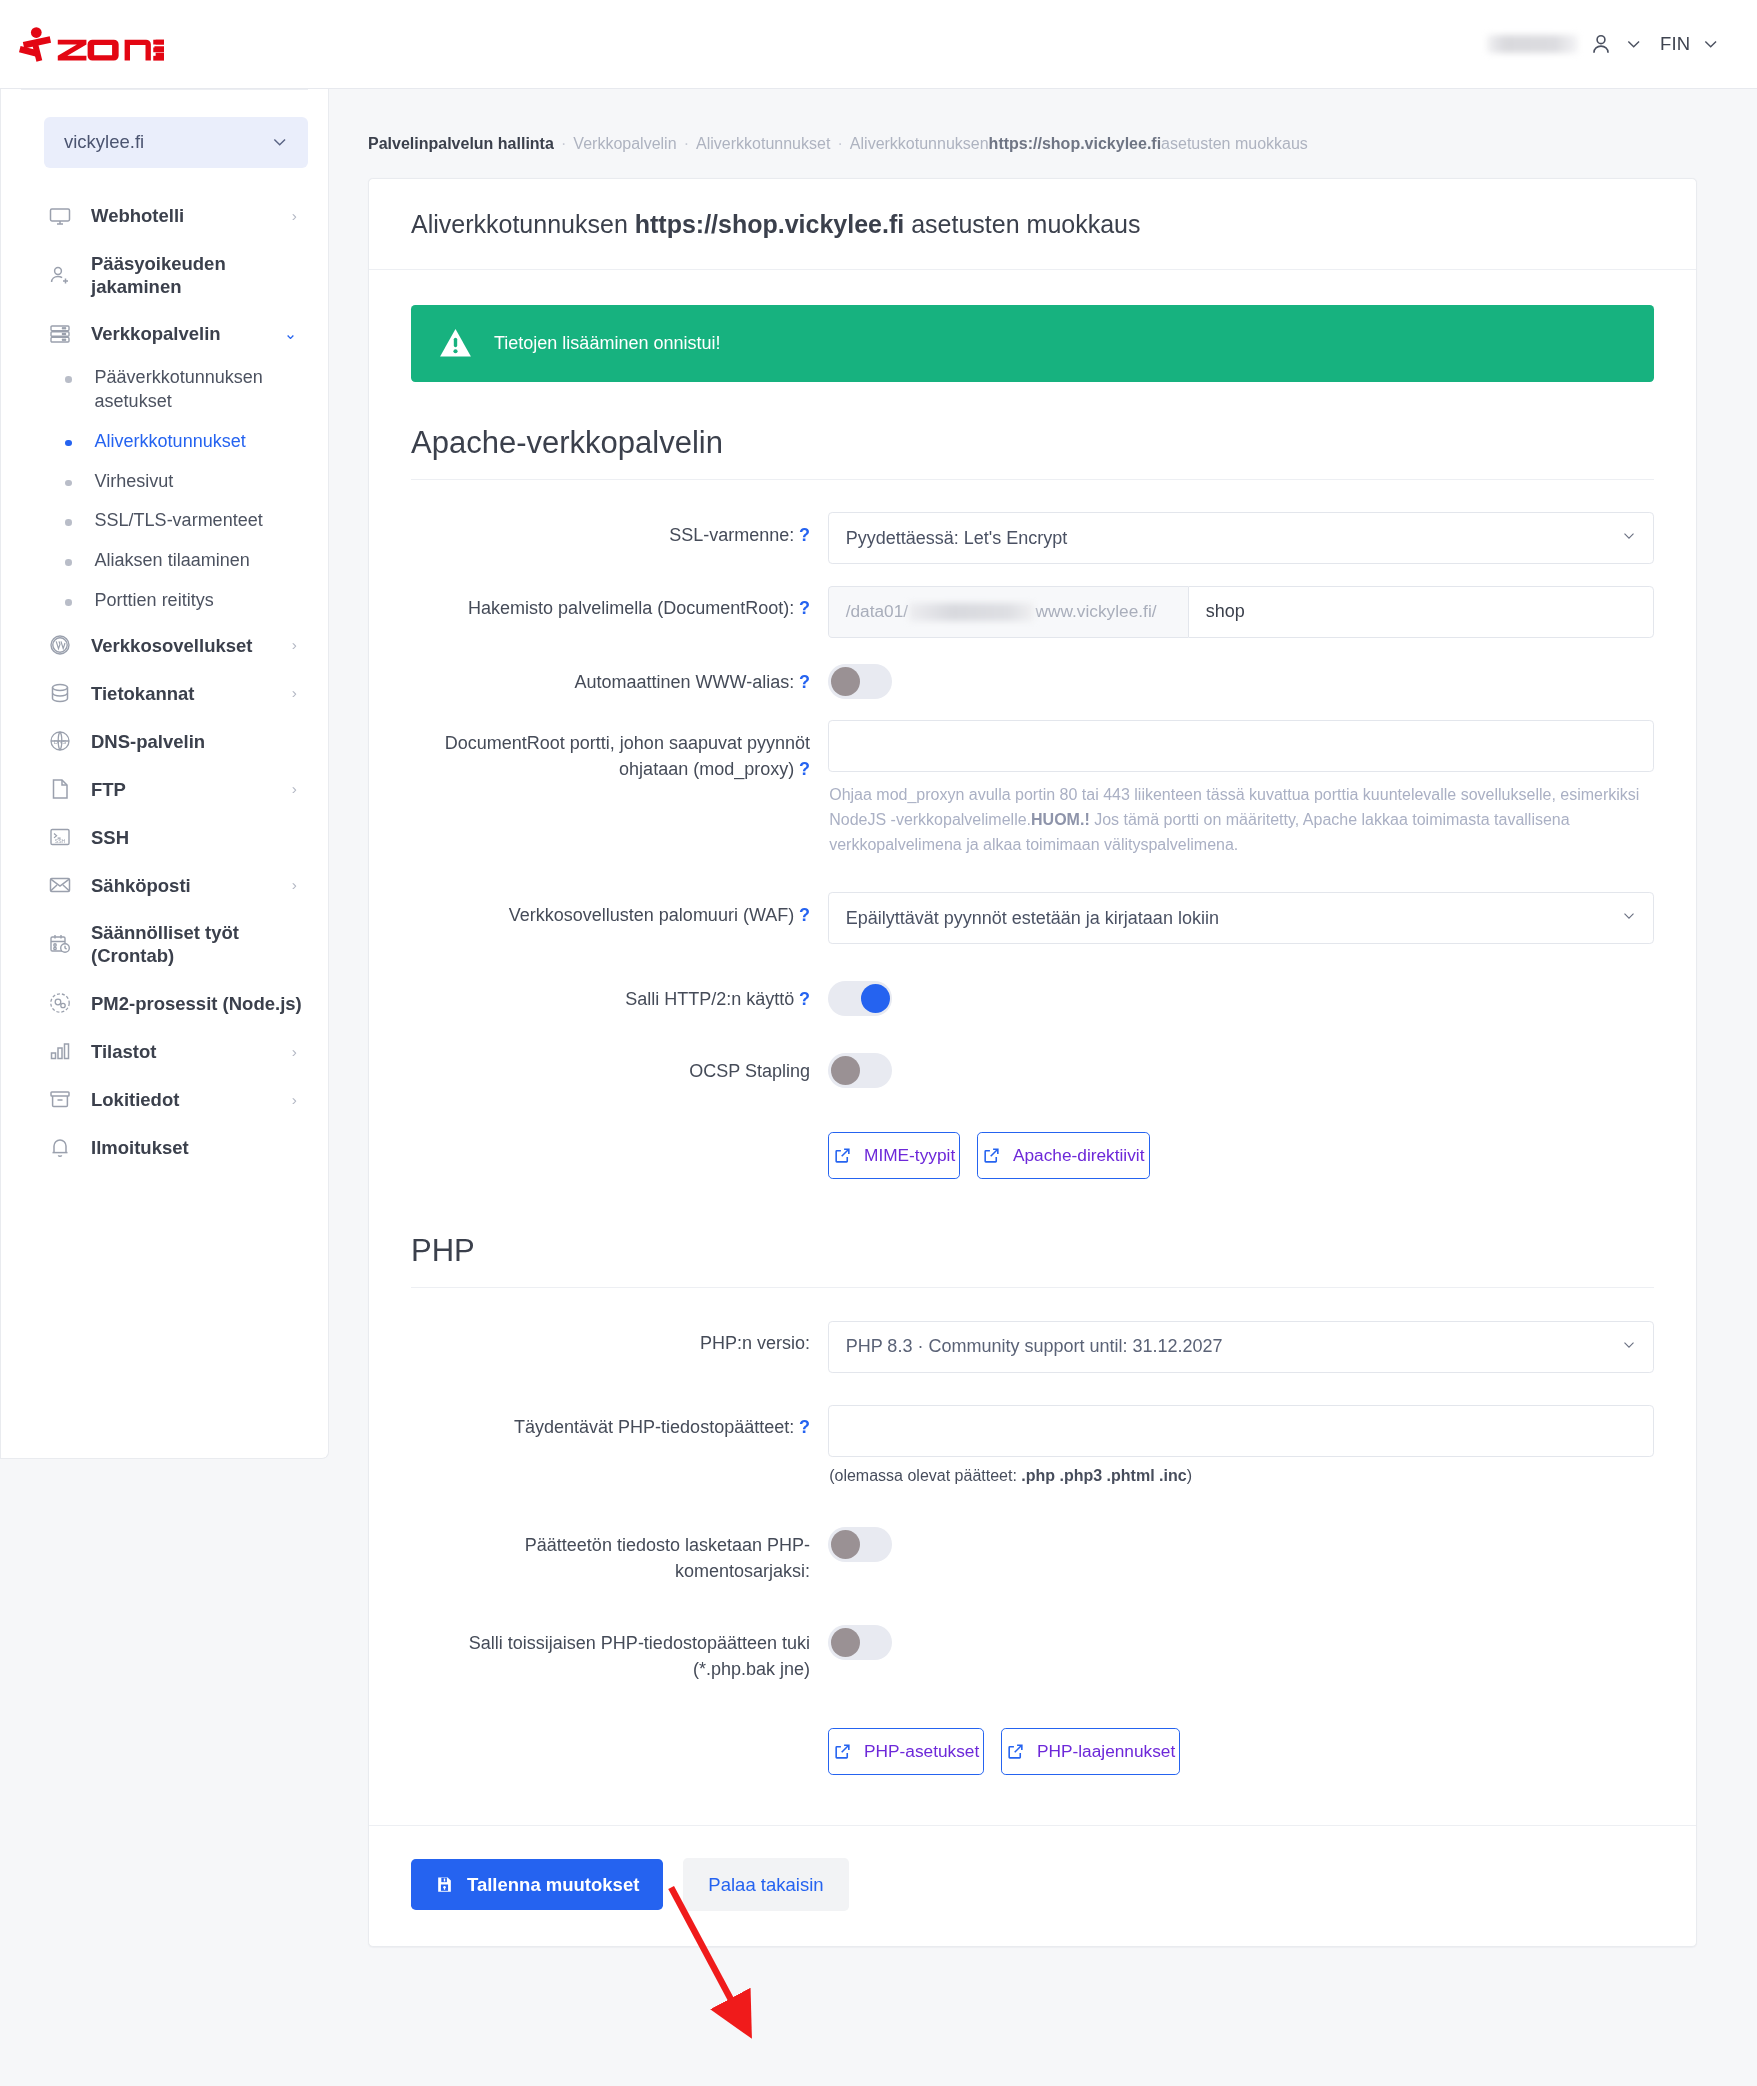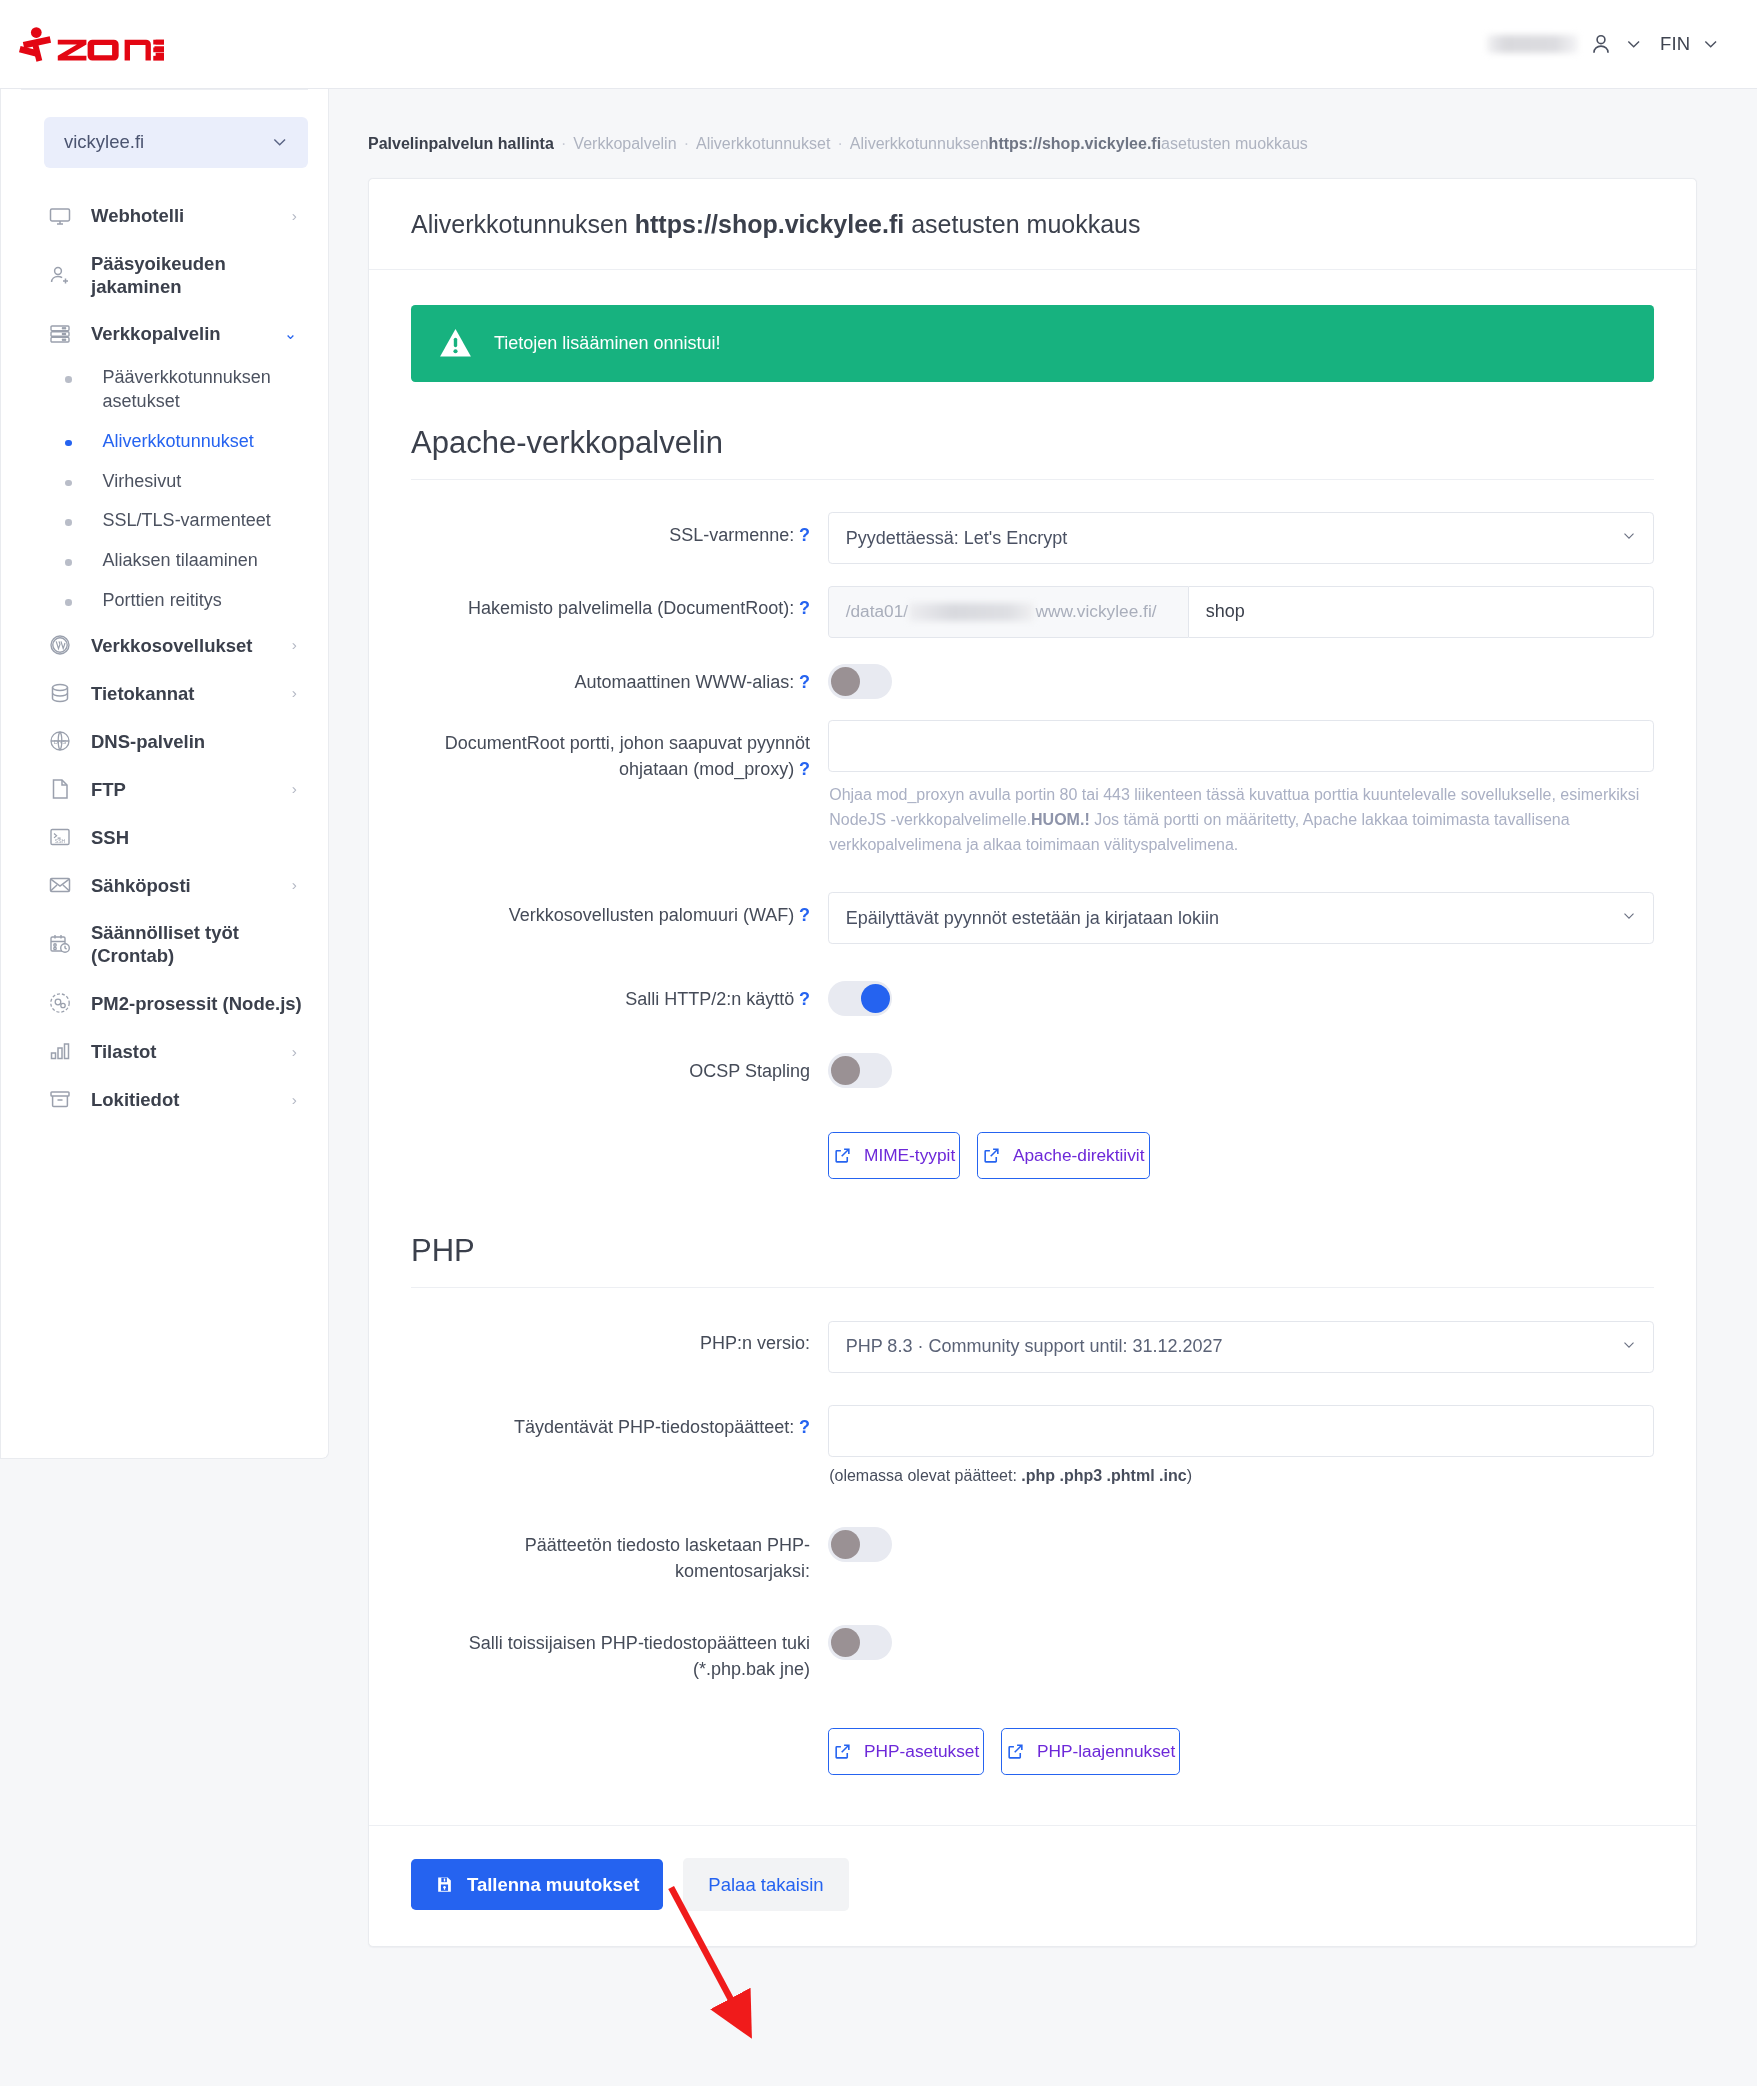--- a/index.html
+++ b/index.html
@@ -81,21 +81,21 @@
     display:flex; align-items:center; gap: 18px;
     padding: 12px 24px 12px 46px;
     cursor:pointer; position:relative;
   }
   .nav-item .ico { width: 26px; flex:0 0 26px; display:flex; align-items:center; justify-content:center; }
   .nav-item .lbl { font-size: 18.5px; font-weight: 700; color:#3b404c; flex:1; line-height:1.25; }
   .nav-item .caret { position:absolute; right: 31px; color:#b3b8c4; font-size:15.5px; line-height:1; }
   .nav-item .caret.open { color:#2563f0; }
 
   .sub-item {
-    display:flex; align-items:flex-start; gap: 31px;
+    display:flex; align-items:flex-start; gap: 23px;
     padding: 8.3px 24px 8.3px 64px;
     cursor:pointer;
   }
   .sub-item .dot {
     width: 6.6px; height: 6.6px; border-radius: 50%;
     background:#b9bdc8; flex:0 0 6.6px; margin-top: 10px;
   }
   .sub-item .lbl { font-size: 18px; color:#4c5260; line-height:1.3; font-weight:400; }
   .sub-item.active .dot { background:#2563f0; }
   .sub-item.active .lbl { color:#2563f0; }
@@ -489,20 +489,31 @@
           <svg width="24" height="24" viewBox="0 0 24 24" fill="none" stroke="#9aa0ad" stroke-width="1.5">
               <rect x="3" y="5" width="18" height="4" rx=".8"></rect>
               <path d="M4.6 9v9.5a1 1 0 001 1h12.8a1 1 0 001-1V9"></path>
               <path d="M9.5 13h5"></path>
             </svg>
         </span>
         <span class="lbl">Lokitiedot</span>
         <span class="caret">›</span>
       </div>
 
+      <div class="nav-item">
+        <span class="ico">
+          <svg width="24" height="24" viewBox="0 0 24 24" fill="none" stroke="#9aa0ad" stroke-width="1.5">
+              <path d="M6 17V11a6 6 0 1112 0v6"></path>
+              <path d="M4.5 17.6h15"></path>
+              <path d="M10.3 20.3a2 2 0 003.4 0"></path>
+            </svg>
+        </span>
+        <span class="lbl">Ilmoitukset</span>
+        <span class="caret"></span>
+      </div>
 
     </nav>
   </aside>
 
   <main class="main">
 
     <div class="breadcrumb">
       <span class="bc-first">Palvelinpalvelun hallinta</span>
       <span class="sep">·</span>
       <span class="bc">Verkkopalvelin</span>

